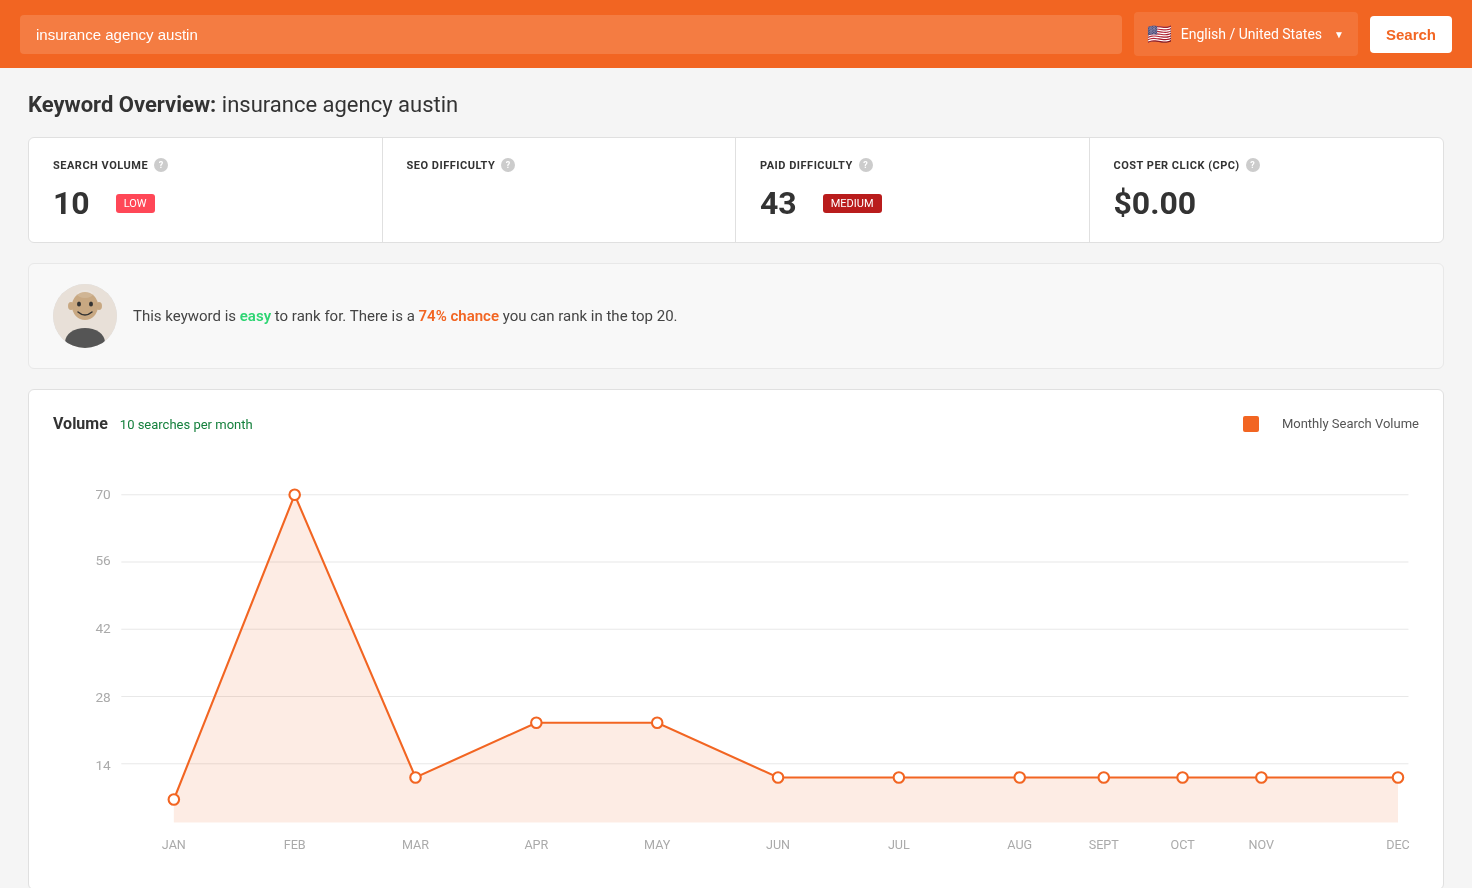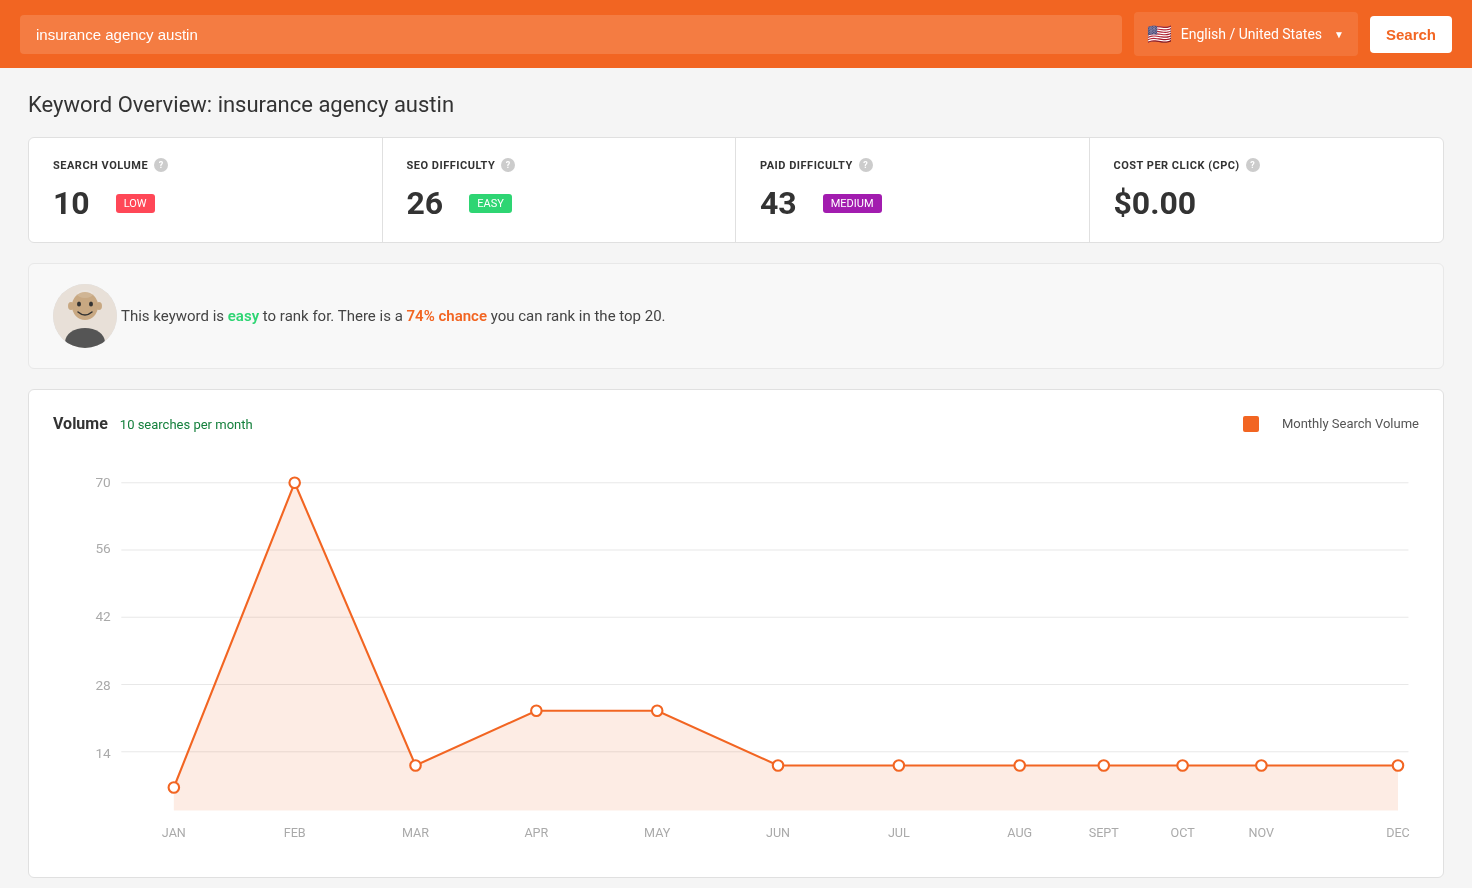--- a/index.html
+++ b/index.html
@@ -55,21 +55,21 @@
     }
 
     
     .main { padding: 24px 28px; }
 
     .page-title {
       font-size: 22px;
       font-weight: 400;
       margin-bottom: 20px;
     }
-    .page-title strong { font-weight: 400; }
+    .page-title strong { font-weight: 700; }
 
     
     .stats-row {
       display: grid;
       grid-template-columns: repeat(4, 1fr);
       gap: 0;
       border: 1px solid #e0e0e0;
       border-radius: 6px;
       background: #fff;
       margin-bottom: 20px;
@@ -113,31 +113,31 @@
     }
     .badge {
       font-size: 11px;
       font-weight: 400;
       padding: 3px 8px;
       border-radius: 3px;
       text-transform: uppercase;
     }
     .badge-low { background: #ff4757; color: #fff; }
     .badge-easy { background: #2ed573; color: #fff; }
-    .badge-medium { background: #a21caf; color: #fff; }
+    .badge-medium { background: #b91c1c; color: #fff; }
 
     
     .insight-banner {
       background: #f8f8f8;
       border: 1px solid #e8e8e8;
       border-radius: 6px;
       padding: 20px 24px;
       display: flex;
       align-items: center;
-      gap: 4px;
+      gap: 16px;
       margin-bottom: 20px;
     }
     .avatar {
       width: 64px;
       height: 64px;
       border-radius: 50%;
       overflow: hidden;
       flex-shrink: 0;
       background: #ddd;
       display: flex;
@@ -152,21 +152,21 @@
     
     .chart-card {
       background: #fff;
       border: 1px solid #e0e0e0;
       border-radius: 6px;
       padding: 24px;
     }
     .chart-header {
       display: flex;
       justify-content: space-between;
-      margin-bottom: 20px;
+      margin-bottom: 32px;
     }
     .chart-title-group {
       display: flex;
       align-items: baseline;
       gap: 12px;
     }
     .chart-title {
       font-size: 16px;
       font-weight: 700;
     }
@@ -230,24 +230,20 @@
       <div class="stat-value">
         <span>10</span>
         <span class="badge badge-low">LOW</span>
       </div>
     </div>
 
     <div class="stat-card">
       <div class="stat-label">
         <span>SEO Difficulty</span>
         <span class="help-icon">?</span>
-      </div>
-      <div class="stat-value">
-        <span>26</span>
-        <span class="badge badge-easy">EASY</span>
       </div>
     </div>
 
     <div class="stat-card">
       <div class="stat-label">
         <span>Paid Difficulty</span>
         <span class="help-icon">?</span>
       </div>
       <div class="stat-value">
         <span>43</span>

